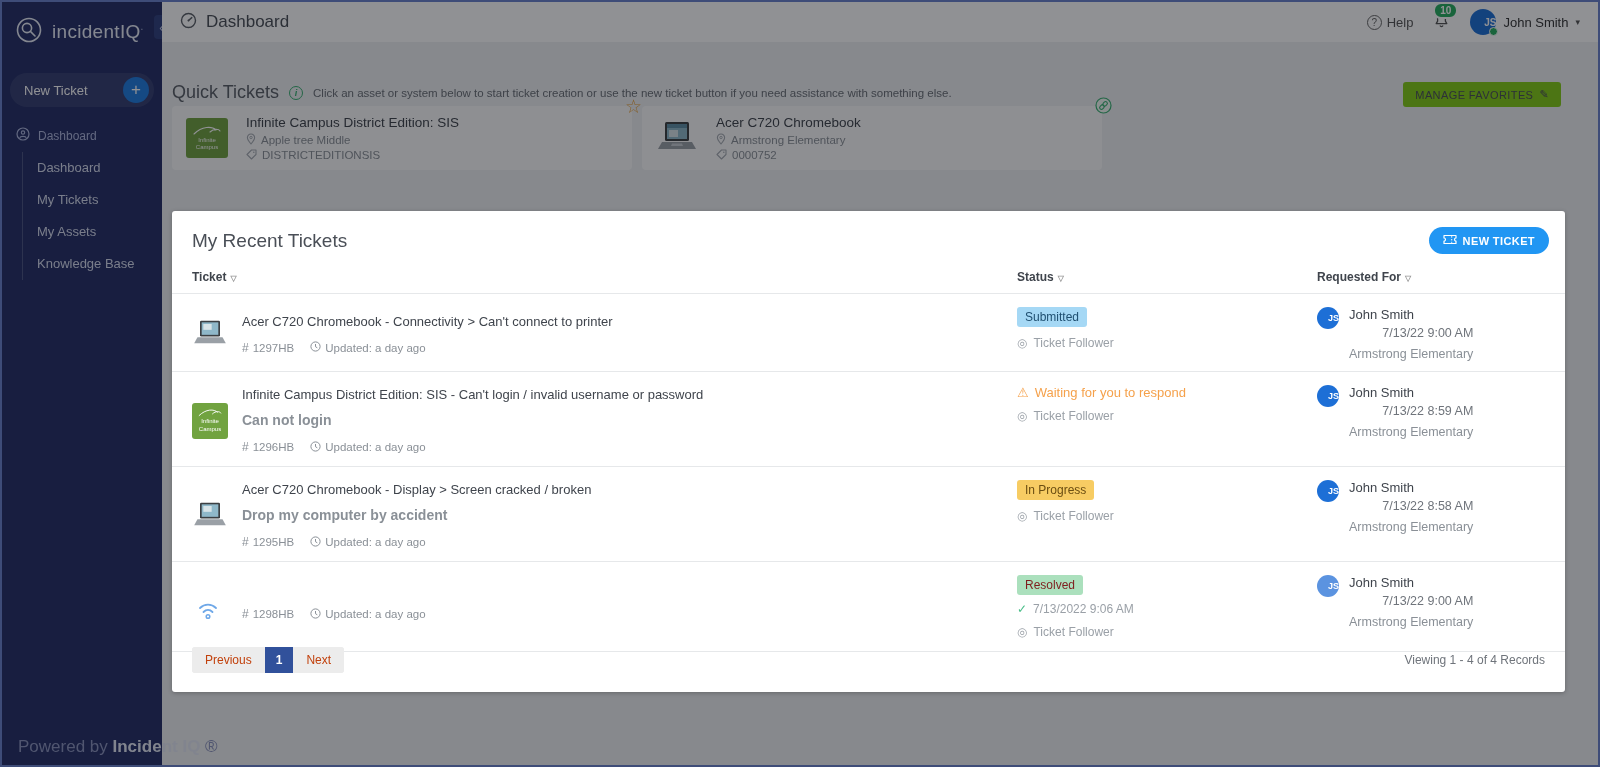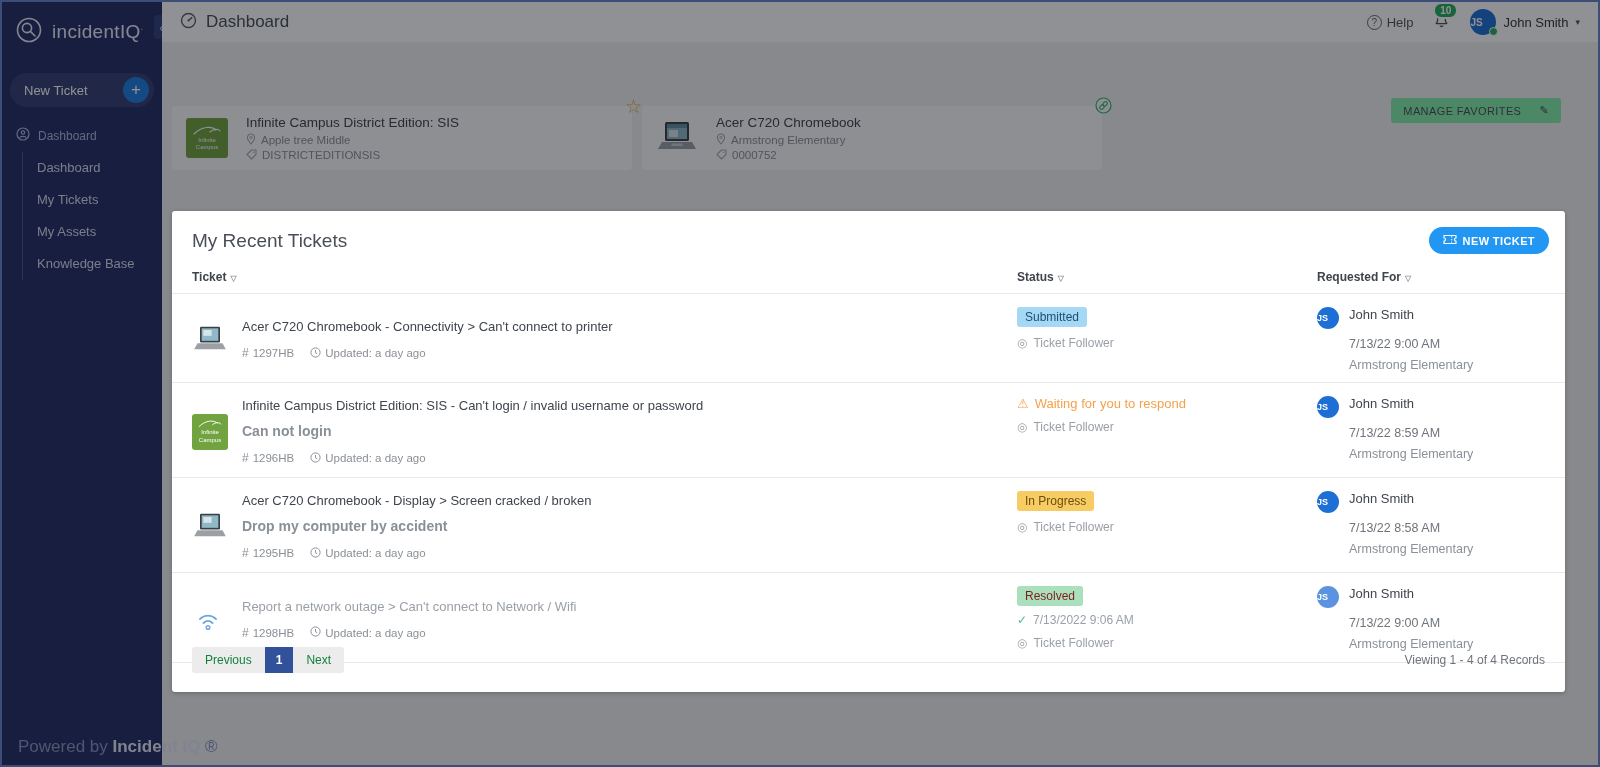--- a/index.html
+++ b/index.html
@@ -38,35 +38,35 @@
   .page-title { font-size:17px; color:#4a4f57; }
   .header-right { margin-left:auto; display:flex; align-items:center; gap:20px; }
   .help-wrap { display:flex; align-items:center; gap:5px; font-size:13px; color:#555; cursor:pointer; }
   .circ-icon { width:15px; height:15px; border:1.4px solid #666; border-radius:50%;
     font-size:10px; display:flex; align-items:center; justify-content:center; color:#666; }
   .bell-wrap { position:relative; cursor:pointer;text-align:center; }
   .badge { position:absolute; top:-9px; right:-8px; background:#27ae60; color:#fff; font-size:10px;
     font-weight:bold; padding:1px 5px; border-radius:8px; border:2px solid #fff; }
   .user-wrap { display:flex; align-items:center; gap:7px; cursor:pointer; }
   .avatar { position:relative; width:26px; height:26px; border-radius:50%; background:#1d6fd6; color:#fff;
-    font-size:10px; font-weight:bold; display:flex; align-items:center; justify-content:flex-start; }
+    font-size:10px; font-weight:bold; display:flex; align-items:center; justify-content:flex-end; }
   .presence { position:absolute; right:-2px; bottom:-1px; width:9px; height:9px; border-radius:50%;
     background:#27ae60; border:1.5px solid #fff; }
   .user-name { font-size:13px; color:#333; }
   .caret { font-size:9px; color:#555; }
 
   
   .qt-head { position:absolute; left:170px; top:80px; display:flex; align-items:center; gap:10px; z-index:1; }
   .qt-title { font-size:18px; color:#5a5f66; }
   .qt-hint { font-size:11.5px; color:#6a6f76; }
   .info-icon { width:14px; height:14px; border:1.3px solid #3bb273; border-radius:50%; color:#3bb273;
     font-size:9px; font-style:italic; font-weight:bold; display:flex; align-items:center; justify-content:center; }
-  .manage-fav { position:absolute; right:37px; top:80px; background:#86efac; border:none; border-radius:3px;
+  .manage-fav { position:absolute; right:37px; top:80px; background:#84cc16; border:none; border-radius:3px;
     padding:6px 12px; font-size:11px; letter-spacing:.4px; color:#4a4f57; z-index:1; cursor:pointer;
-    display:flex; align-items:center; gap:18px; font-family:inherit;margin-top:16px; }
+    display:flex; align-items:center; gap:6px; font-family:inherit; }
   .qt-card { position:absolute; top:104px; width:460px; height:64px; background:#fcfcfc; border-radius:4px;
     display:flex; align-items:center; gap:18px; padding:0 14px; z-index:1; cursor:pointer; }
   .qt-card.c1 { left:170px; }
   .qt-card.c2 { left:640px; }
   .corner-ic { position:absolute; top:-9px; right:-10px; z-index:2; }
   .star-ic { color:#e8a33d; font-size:19px; line-height:1; }
   .qt-lines { display:flex; flex-direction:column; gap:2px; }
   .qt-name { font-size:13.5px; color:#3f444c; margin-bottom:1px; }
   .qt-sub { font-size:11.5px; color:#8a9097; display:flex; align-items:center; gap:5px; }
 
@@ -104,25 +104,25 @@
   .b-inprogress { background:#f7cc63; color:#6b4e12; }
   .b-resolved { background:#abe0bd; color:#7f1d1d; }
   .warn-line { color:#f5a14b; font-size:13px; display:flex; gap:6px; align-items:center; }
   .follow-line { margin-top:9px; font-size:12px; color:#9aa0a7; display:flex; gap:6px; align-items:center; }
   .resolved-line { margin-top:7px; font-size:12px; color:#9aa0a7; display:flex; gap:6px; align-items:center; }
   .check { color:#4cbf8a; font-size:12px; }
   .req { display:flex; gap:10px; }
   .req .avatar { width:22px; height:22px; font-size:9px; flex:0 0 auto; }
   .avatar.light { background:#5b93e0; }
   .req-name { font-size:13px; color:#3f444c; }
-  .req-date { font-size:12.5px; color:#6f747b; margin-top:15px; }
+  .req-date { font-size:12.5px; color:#6f747b; margin-top:4px;text-align:right; }
   .req-loc { font-size:12.5px; color:#8a9097; margin-top:7px; }
   .pager { position:absolute; left:20px; bottom:19px; display:flex; background:#ececec; border-radius:3px;
     overflow:hidden; font-size:12px; }
-  .pg-btn { padding:6px 13px; color:#15803d; background:#ececec; border:none; font-family:inherit; font-size:12px; }
+  .pg-btn { padding:6px 13px; color:#c2410c; background:#ececec; border:none; font-family:inherit; font-size:12px; }
   .pg-cur { padding:6px 11px; color:#fff; background:#31519b; font-weight:bold; }
   .viewing { position:absolute; right:20px; bottom:25px; font-size:12px; color:#6f747b; }
 
   svg { overflow:visible; }
 </style>
 </head>
 <body>
 
 <div class="screen">
 
@@ -196,20 +196,25 @@
         <span class="avatar">
           <span>JS</span>
           <span class="presence"></span>
         </span>
         <span class="user-name">John Smith</span>
         <span class="caret">▾</span>
       </div>
     </div>
   </div>
 
+  <div class="qt-head">
+    <span class="qt-title">Quick Tickets</span>
+    <span class="info-icon">i</span>
+    <span class="qt-hint">Click an asset or system below to start ticket creation or use the new ticket button if you need assistance with something else.</span>
+  </div>
   <button class="manage-fav">
     <span>MANAGE FAVORITES</span>
     <span>✎</span>
   </button>
 
   <div class="qt-card c1">
     <span class="corner-ic star-ic">☆</span>
     <span class="ic-logo thumb40">
       <svg width="30" height="12" viewBox="0 0 30 12">
           <path d="M2 9 C10 1 20 1 24 5 M18 7 C22 3 27 4 28 6" fill="none" stroke="#fff" stroke-width="1.1" stroke-linecap="round"></path>
@@ -447,21 +452,20 @@
       <div class="t-row r4">
         <div class="t-main">
           <span class="thumb36">
             <svg width="32" height="28" viewBox="0 0 32 28">
               <path d="M8 15 C12.5 10.5 19.5 10.5 24 15" fill="none" stroke="#6fa8e8" stroke-width="1.8" stroke-linecap="round"></path>
               <path d="M11.5 19 C14.2 16.3 17.8 16.3 20.5 19" fill="none" stroke="#6fa8e8" stroke-width="1.8" stroke-linecap="round"></path>
               <circle cx="16" cy="23.5" r="1.8" fill="none" stroke="#6fa8e8" stroke-width="1.5"></circle>
             </svg>
           </span>
           <div class="t-col">
-            <span class="t-title muted">Report a network outage &gt; Can't connect to Network / Wifi</span>
             <span class="t-meta">
               <span class="hash">#</span>
               <span>1298HB</span>
               <span class="gap"></span>
               <span>
                 <svg width="11" height="11" viewBox="0 0 11 11">
                     <circle cx="5.5" cy="5.5" r="4.6" fill="none" stroke="#8a9097" stroke-width="1"></circle>
                     <path d="M5.5 3 V5.7 L7.3 6.8" fill="none" stroke="#8a9097" stroke-width="1"></path>
                   </svg>
               </span>

